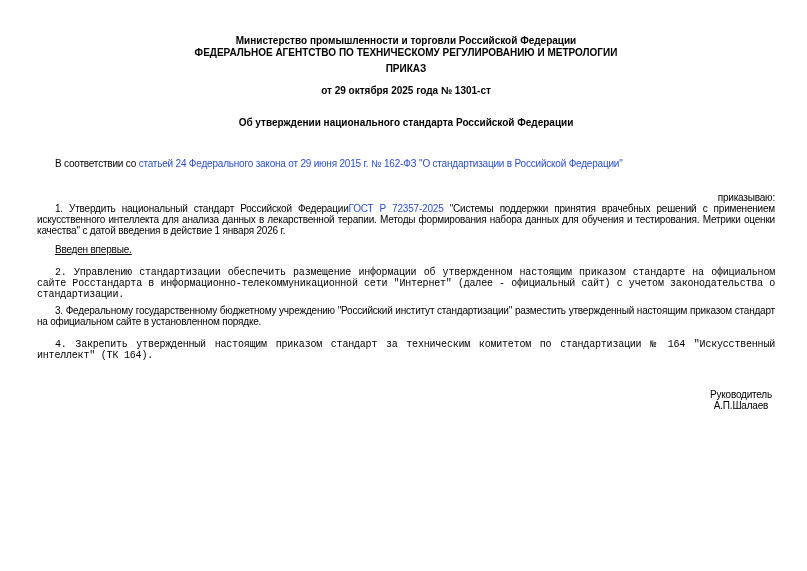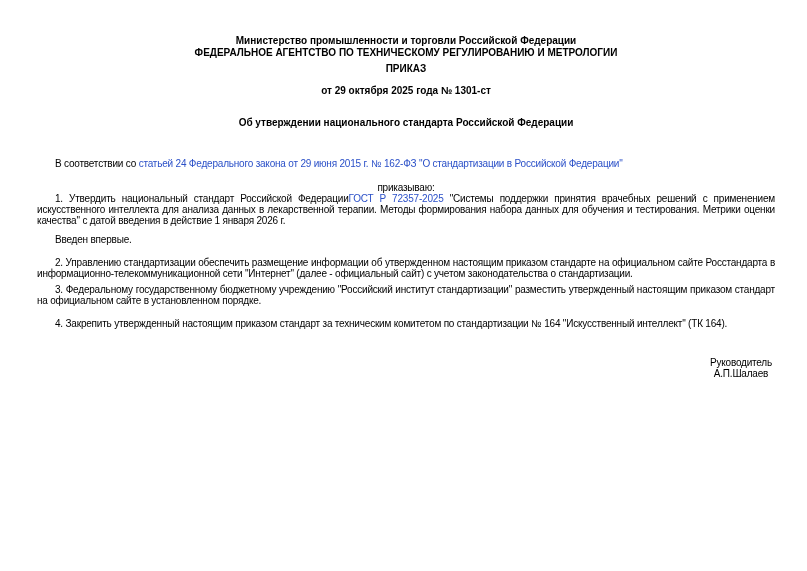--- a/index.html
+++ b/index.html
@@ -30,24 +30,24 @@
   
   .para {
     font-size: 10px;
     line-height: 11px;
     text-align: justify;
     letter-spacing: -0.02em;
     color: #000000;
   }
   .indent      { text-indent: 18px; }
   .m-intro     { margin-top: 29px; }
-  .m-order     { margin-top: 13px; text-align: center; }
+  .m-order     { margin-top: 23px; text-align: right; }
   .m-none      { margin-top: 0; }
-  .m-note      { margin-top: 8px; }
-  .m-std       { margin-top: 12px; }
+  .m-note      { margin-top: 8px; text-decoration: underline; }
+  .m-std       { margin-top: 12px; font-family: Liberation Mono, monospace; }
   .m-tight     { margin-top: 5px; }
   .doc-link {
     color: #2b50c8;
     text-decoration: none;
     cursor: pointer;
   }
   
   .sig-row {
     margin-top: 28px;
     overflow: hidden;

